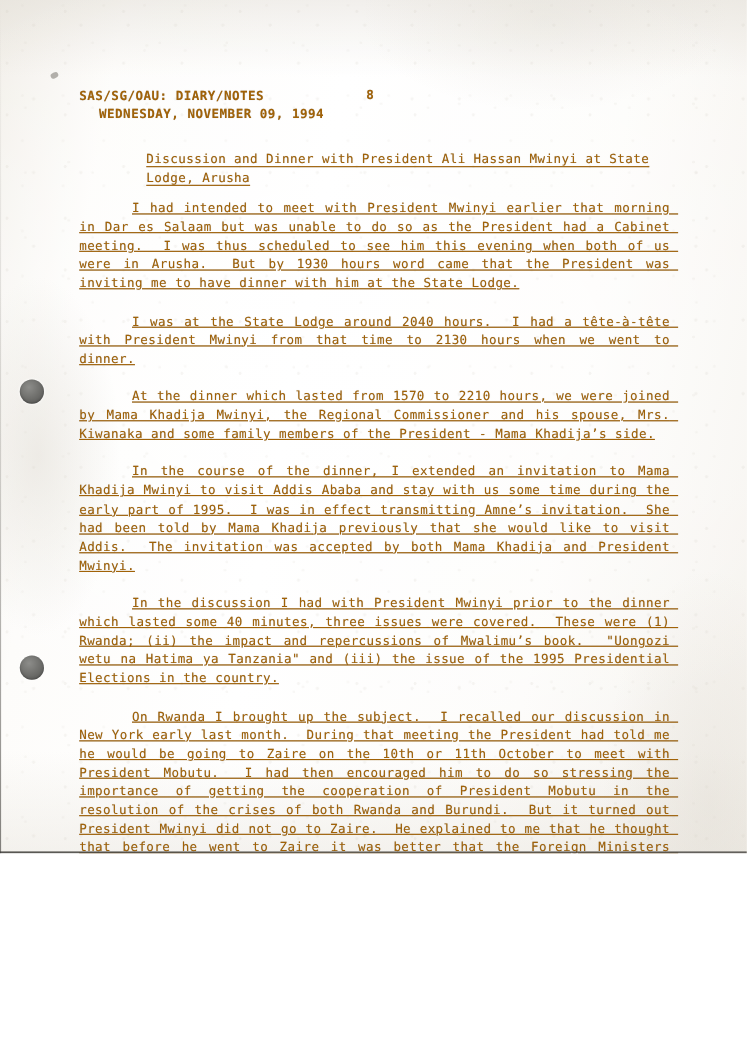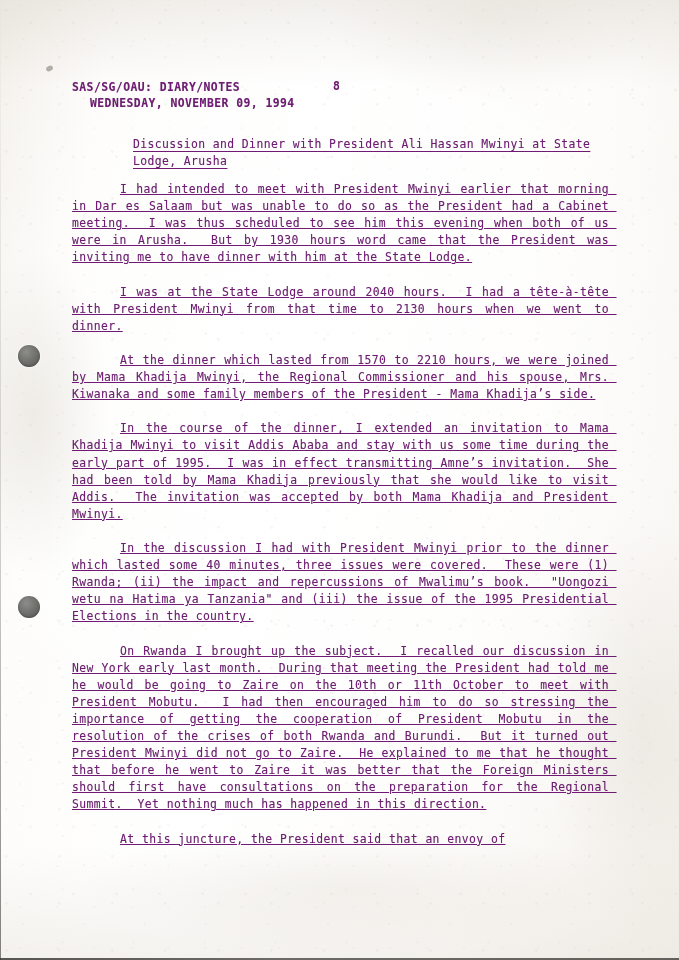--- a/index.html
+++ b/index.html
@@ -4,25 +4,25 @@
 <style>
   html, body {
     margin: 0;
     padding: 0;
     background: #ffffff;
   }
 
   #page {
     position: relative;
     width: 679px;
-    height: 960px;
+    height: 776px;
     overflow: hidden;
     background: #fbfaf7;
     font-family: "DejaVu Sans Mono", "Liberation Mono", monospace;
-    color: #701a75;
+    color: #a16207;
   }
 
   
   .paper-base {
     position: absolute;
     inset: 0;
     background:
       linear-gradient(100deg, #f2efe9 0%, #fdfcfa 14%, #ffffff 40%, #fdfcfa 72%, #f4f1ec 100%);
   }
   .paper-vignette {

